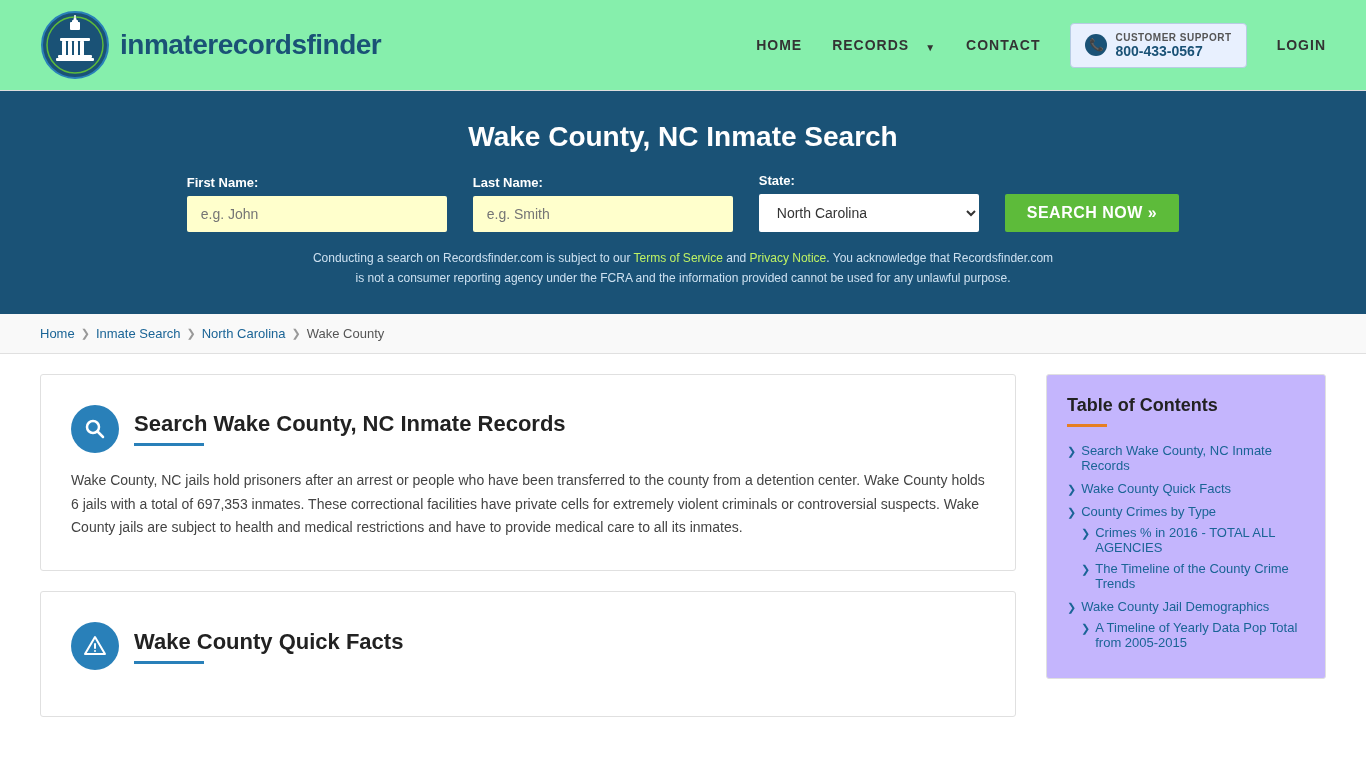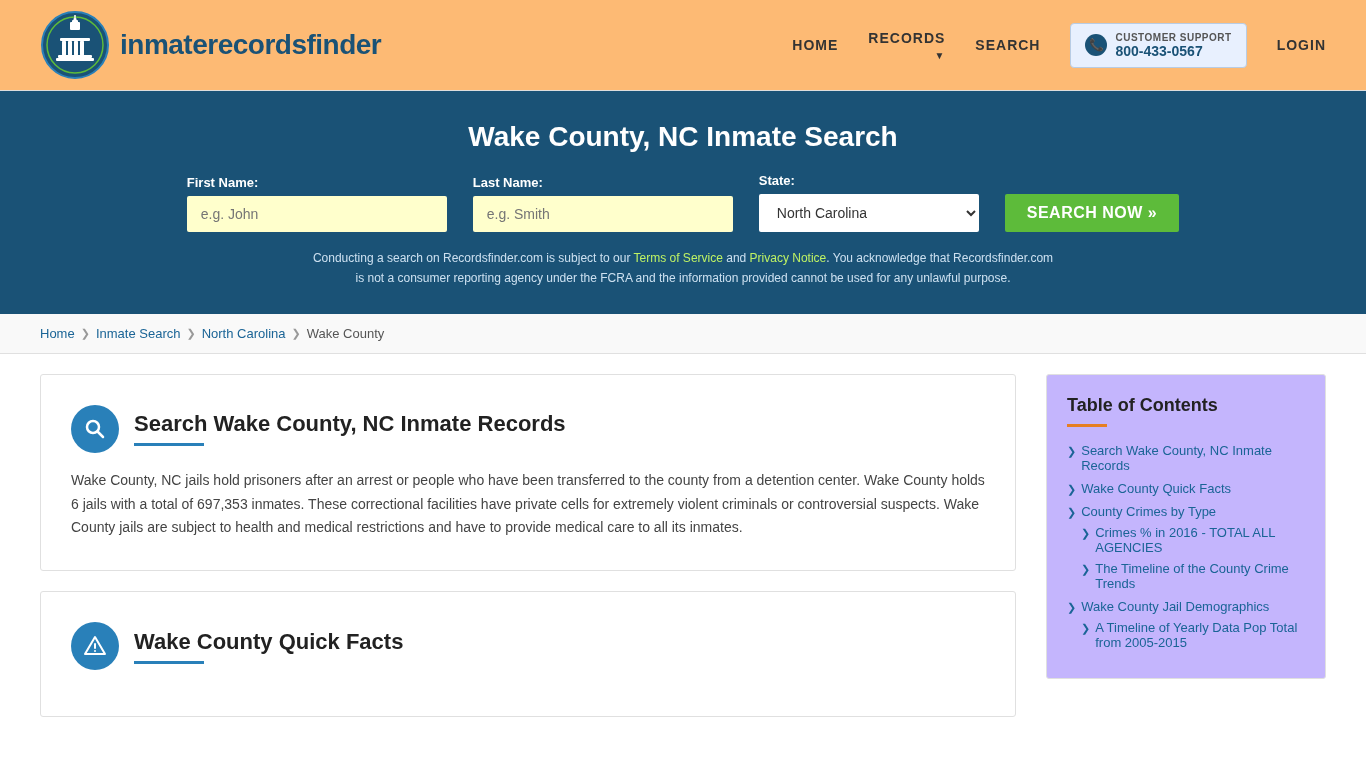--- a/index.html
+++ b/index.html
@@ -5,21 +5,21 @@
     * { box-sizing: border-box; margin: 0; padding: 0; }
     body { font-family: Arial, sans-serif; font-size: 14px; color: #333; background: #fff; }
 
     
     .header {
       display: flex;
       align-items: center;
       justify-content: space-between;
       padding: 10px 40px;
       border-bottom: 1px solid #ddd;
-      background: #fdba74;
+      background: #86efac;
     }
     .logo-area {
       display: flex;
       align-items: center;
       gap: 10px;
     }
     .logo-icon {
       width: 70px;
       height: 70px;
     }
@@ -41,22 +41,21 @@
       font-size: 14px;
       font-weight: 700;
       color: #333;
       text-decoration: none;
       letter-spacing: 1px;
       cursor: pointer;
     }
     .nav-records {
       display: flex;
       align-items: flex-end;
-      gap: 4px;
-      flex-direction: column;
+      gap: 16px;
     }
     .chevron-down {
       font-size: 10px;
     }
     .customer-support-btn {
       display: flex;
       align-items: center;
       gap: 8px;
       background: #e8f0fe;
       border: 1px solid #b8cce4;
@@ -367,21 +366,21 @@
       <span>inmaterecords</span><span style="font-weight:900;color:#1a5276;">finder</span>
     </div>
   </div>
 
   <nav class="nav-area">
     <a class="nav-link">HOME</a>
     <div class="nav-link nav-records">
       <span>RECORDS</span>
       <span class="chevron-down">▼</span>
     </div>
-    <a class="nav-link">SEARCH</a>
+    <a class="nav-link">CONTACT</a>
     <div class="customer-support-btn">
       <div class="support-icon">📞</div>
       <div class="support-text">
         <span class="support-label">CUSTOMER SUPPORT</span>
         <span class="support-number">800-433-0567</span>
       </div>
     </div>
     <span class="login-btn nav-link">LOGIN</span>
   </nav>
 </header>

